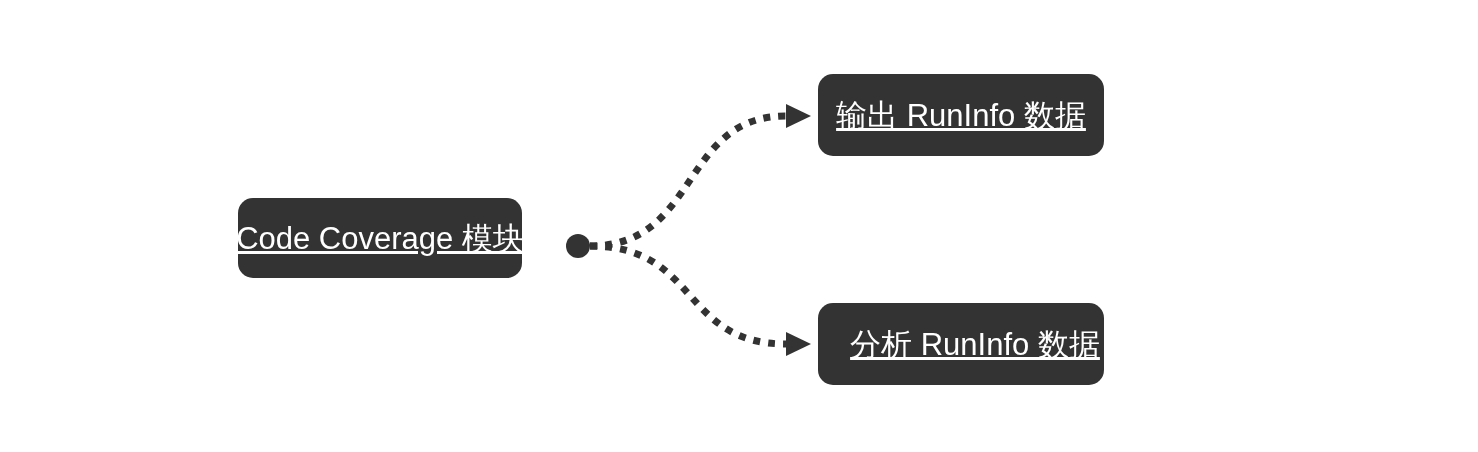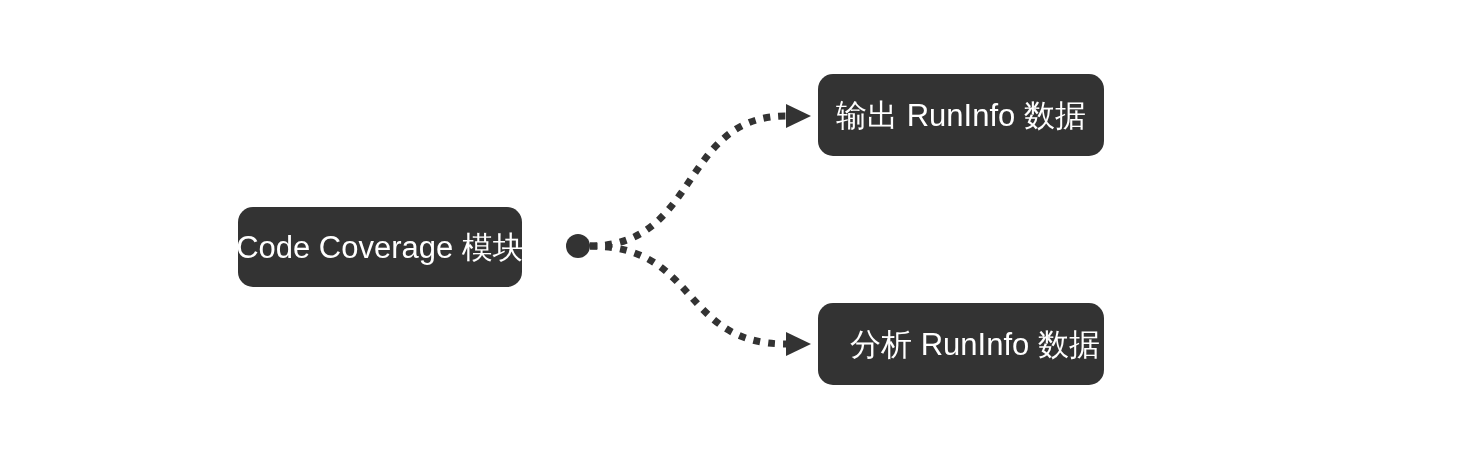--- a/index.html
+++ b/index.html
@@ -40,22 +40,23 @@
     display: flex;
     align-items: center;
     justify-content: center;
     background: var(--node-fill);
     color: var(--node-text);
     border-radius: 15px;
     font-size: 31px;
     line-height: 1;
     white-space: nowrap;
     text-align: center;
+    text-decoration: underline;
   }
-  .node-source  { left: 238px; top: 207px; width: 284px; height: 80px; }
+  .node-source  { left: 238px; top: 198px; width: 284px; height: 80px; }
   .node-output  { left: 818px; top: 74px;  width: 286px; height: 82px; }
   .node-analyze { left: 818px; top: 303px; width: 286px; height: 82px; padding-left: 28px; }
 </style>
 </head>
 <body>
 
 <div class="canvas">
 
   <svg class="connector-layer" viewBox="0 0 1478 452">
 

